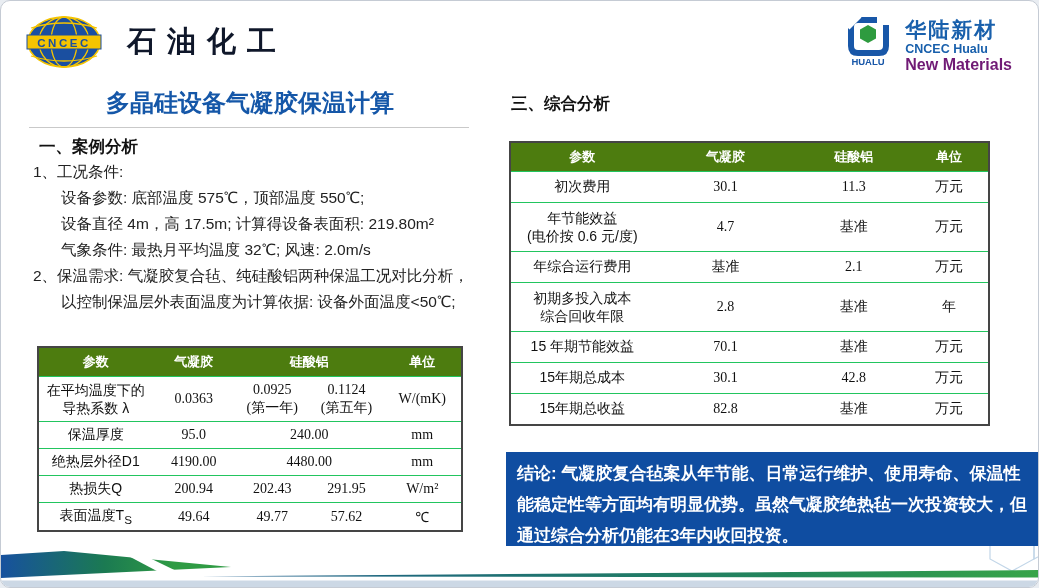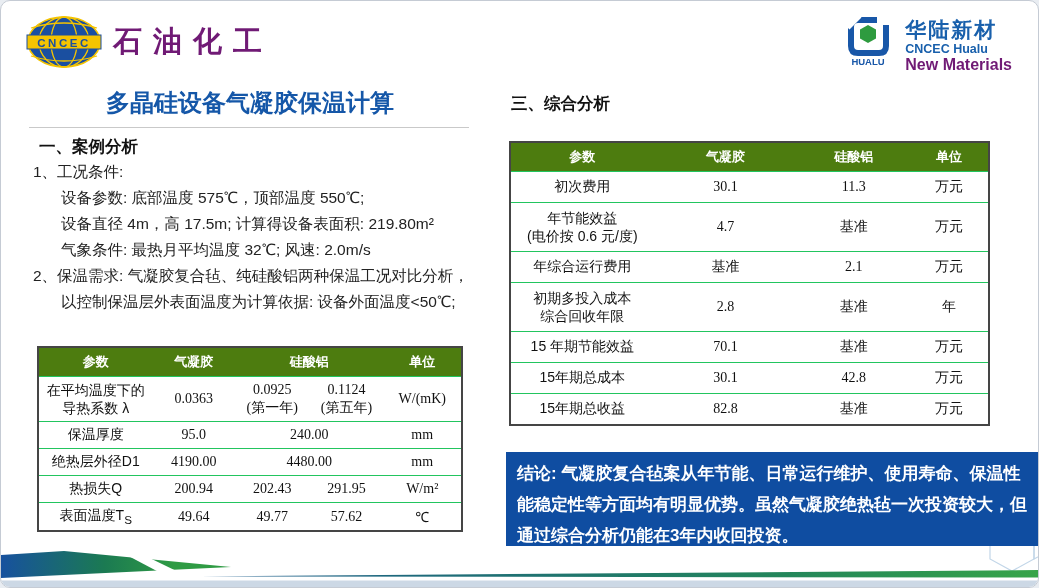--- a/index.html
+++ b/index.html
@@ -2,22 +2,22 @@
 <html><head>
 <meta charset="utf-8">
 <style>
   html,body{margin:0;padding:0;background:#e9edf2;}
   .slide{
     position:relative;width:1037px;height:586px;margin:0 auto;
     background:#ffffff;border:1px solid #c5cbd4;border-radius:10px;
     overflow:hidden;font-family:"Liberation Sans",sans-serif;color:#1a1a1a;
   }
   
-  .cncec-logo{position:absolute;left:24px;top:14px;display:flex;align-items:center;gap:10px;}
-  .division{font-size:29px;font-weight:bold;color:#701a75;letter-spacing:11px;}
+  .cncec-logo{position:absolute;left:24px;top:14px;display:flex;align-items:center;gap:24px;}
+  .division{font-size:29px;font-weight:bold;color:#0f172a;letter-spacing:11px;}
   .hualu-logo{position:absolute;right:26px;top:14px;display:flex;align-items:flex-start;gap:7px;}
   .hualu-names{display:flex;flex-direction:column;line-height:1.12;padding-top:3px;margin-left:6px;}
   .hualu-cn{font-size:21px;font-weight:bold;color:#1960ac;letter-spacing:2px;}
   .hualu-en1{font-size:12.5px;font-weight:bold;color:#1960ac;}
   .hualu-en2{font-size:16px;font-weight:bold;color:#701a75;}
   
   .title{position:absolute;left:30px;top:86px;width:438px;text-align:center;
          font-size:24px;font-weight:bold;color:#1557a8;}
   .title-rule{position:absolute;left:28px;top:126px;width:440px;height:1px;background:#c9c9c9;}
   .case-block{position:absolute;left:32px;top:132px;width:450px;font-size:15.5px;line-height:26px;color:#222;}

